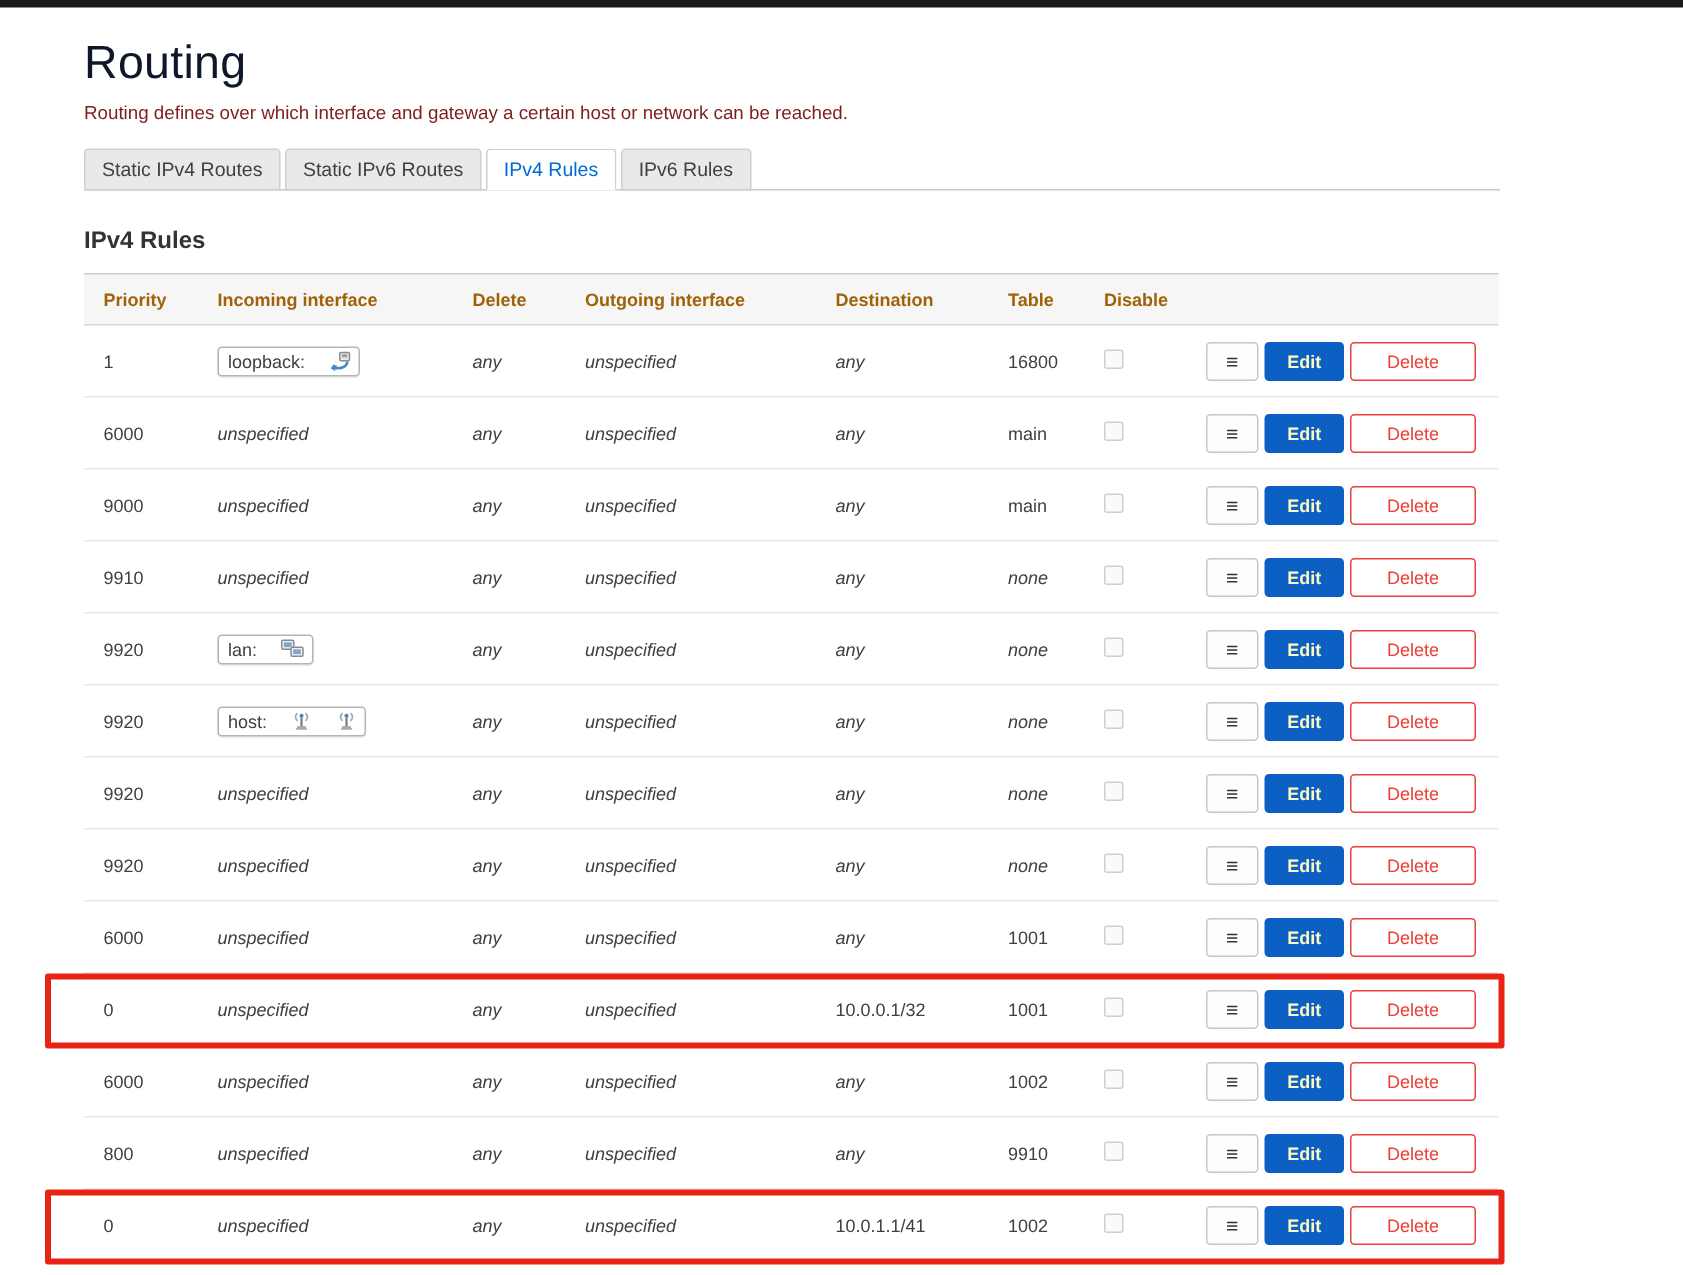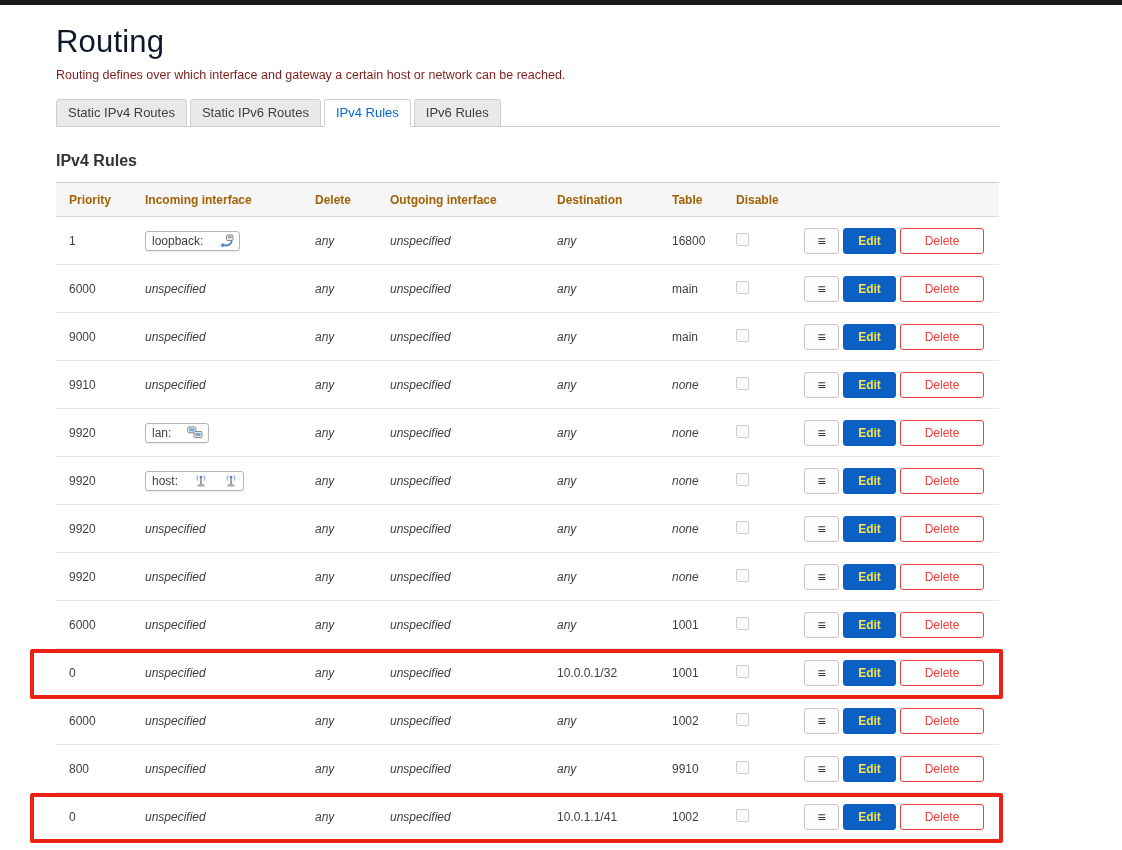--- a/index.html
+++ b/index.html
@@ -51,21 +51,21 @@
   .c-disable .checkbox {
     display: inline-block; width: 13px; height: 13px;
     border: 1px solid #cfcfcf; background: #fafafa; border-radius: 2px;
   }
   .c-actions { display: flex; justify-content: flex-end; align-items: center; gap: 4px; padding: 0 15px 0 0; }
   .btn {
     height: 26px; border-radius: 3px; font-size: 12px;
     font-family: "Liberation Sans", sans-serif; cursor: pointer; padding: 0;
   }
   .btn-menu { width: 35px; background: #fdfdfd; border: 1px solid #c6c6c6; color: #333; font-size: 14px; line-height: 24px; }
-  .btn-edit { width: 53px; background: var(--edit-button-bg); border: 1px solid var(--edit-button-bg); color: #fde047; font-weight: bold; }
+  .btn-edit { width: 53px; background: var(--edit-button-bg); border: 1px solid var(--edit-button-bg); color: #fef9c3; font-weight: bold; }
   .btn-delete { width: 84px; background: #fff; border: 1px solid var(--delete-button-red); color: var(--delete-button-red); }
 
   .hl-box {
     position: absolute; left: -26px; top: 0; width: 973px; height: 50px;
     border: 4px solid var(--highlight-red); border-radius: 2px;
     pointer-events: none; z-index: 4;
   }
 </style>
 </head>
 <body>

